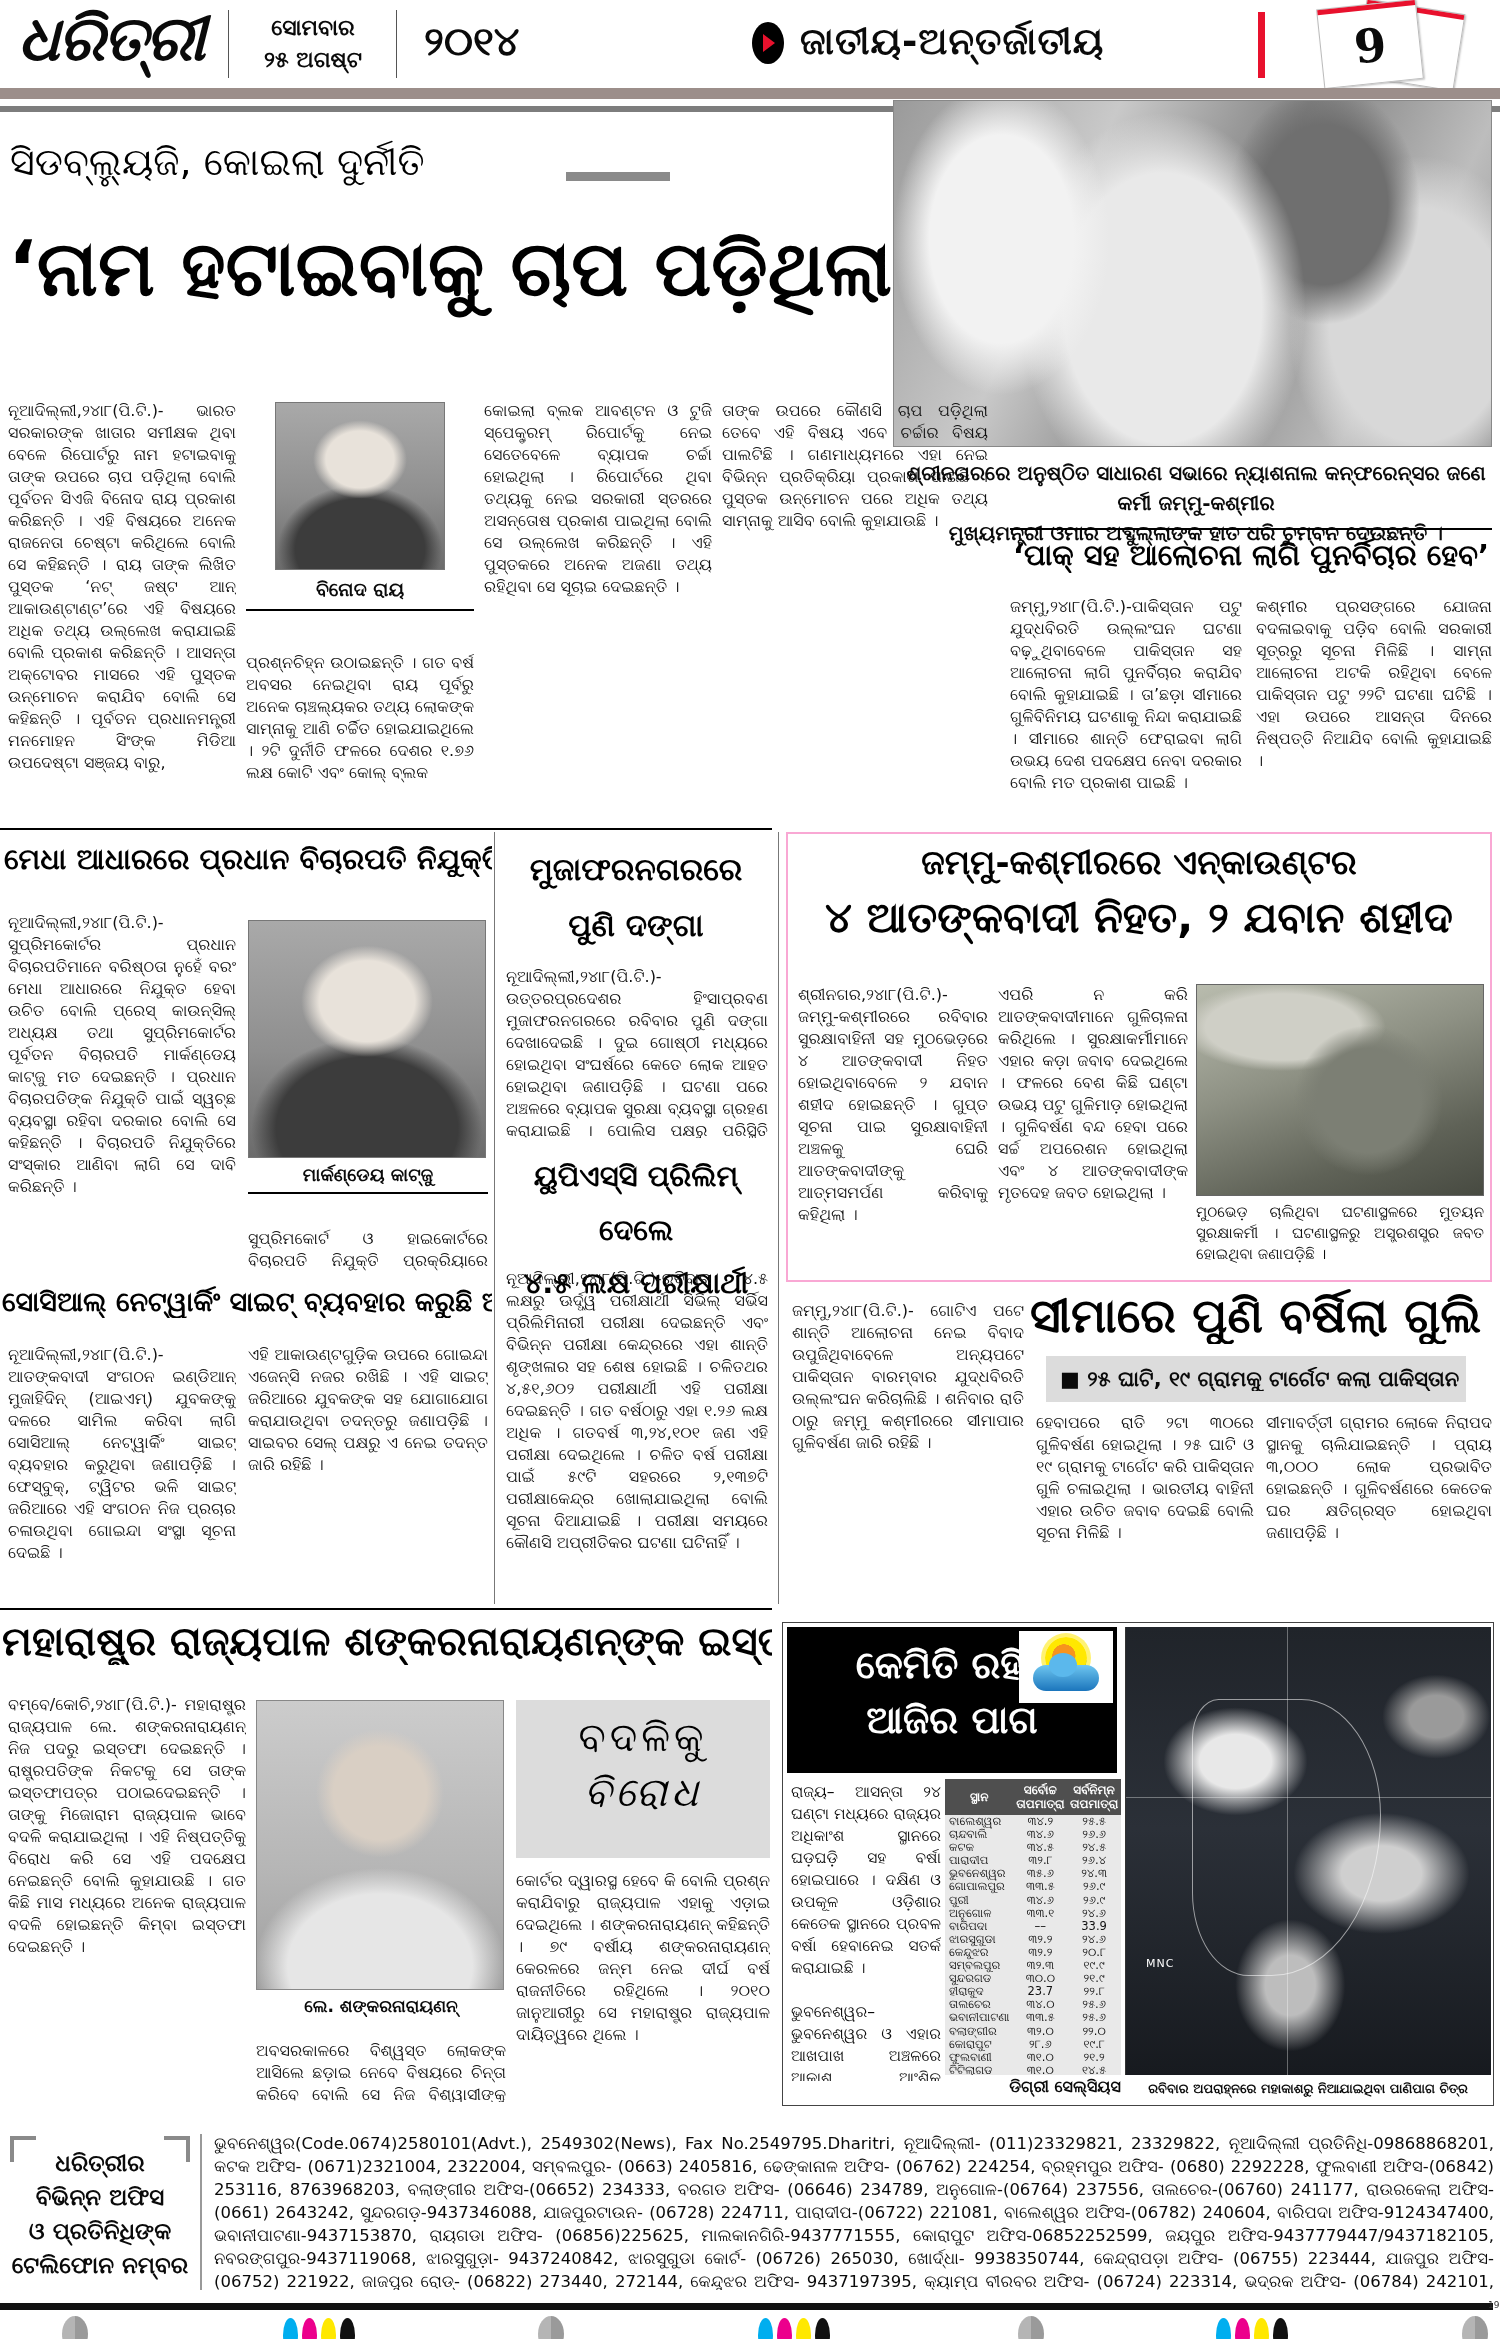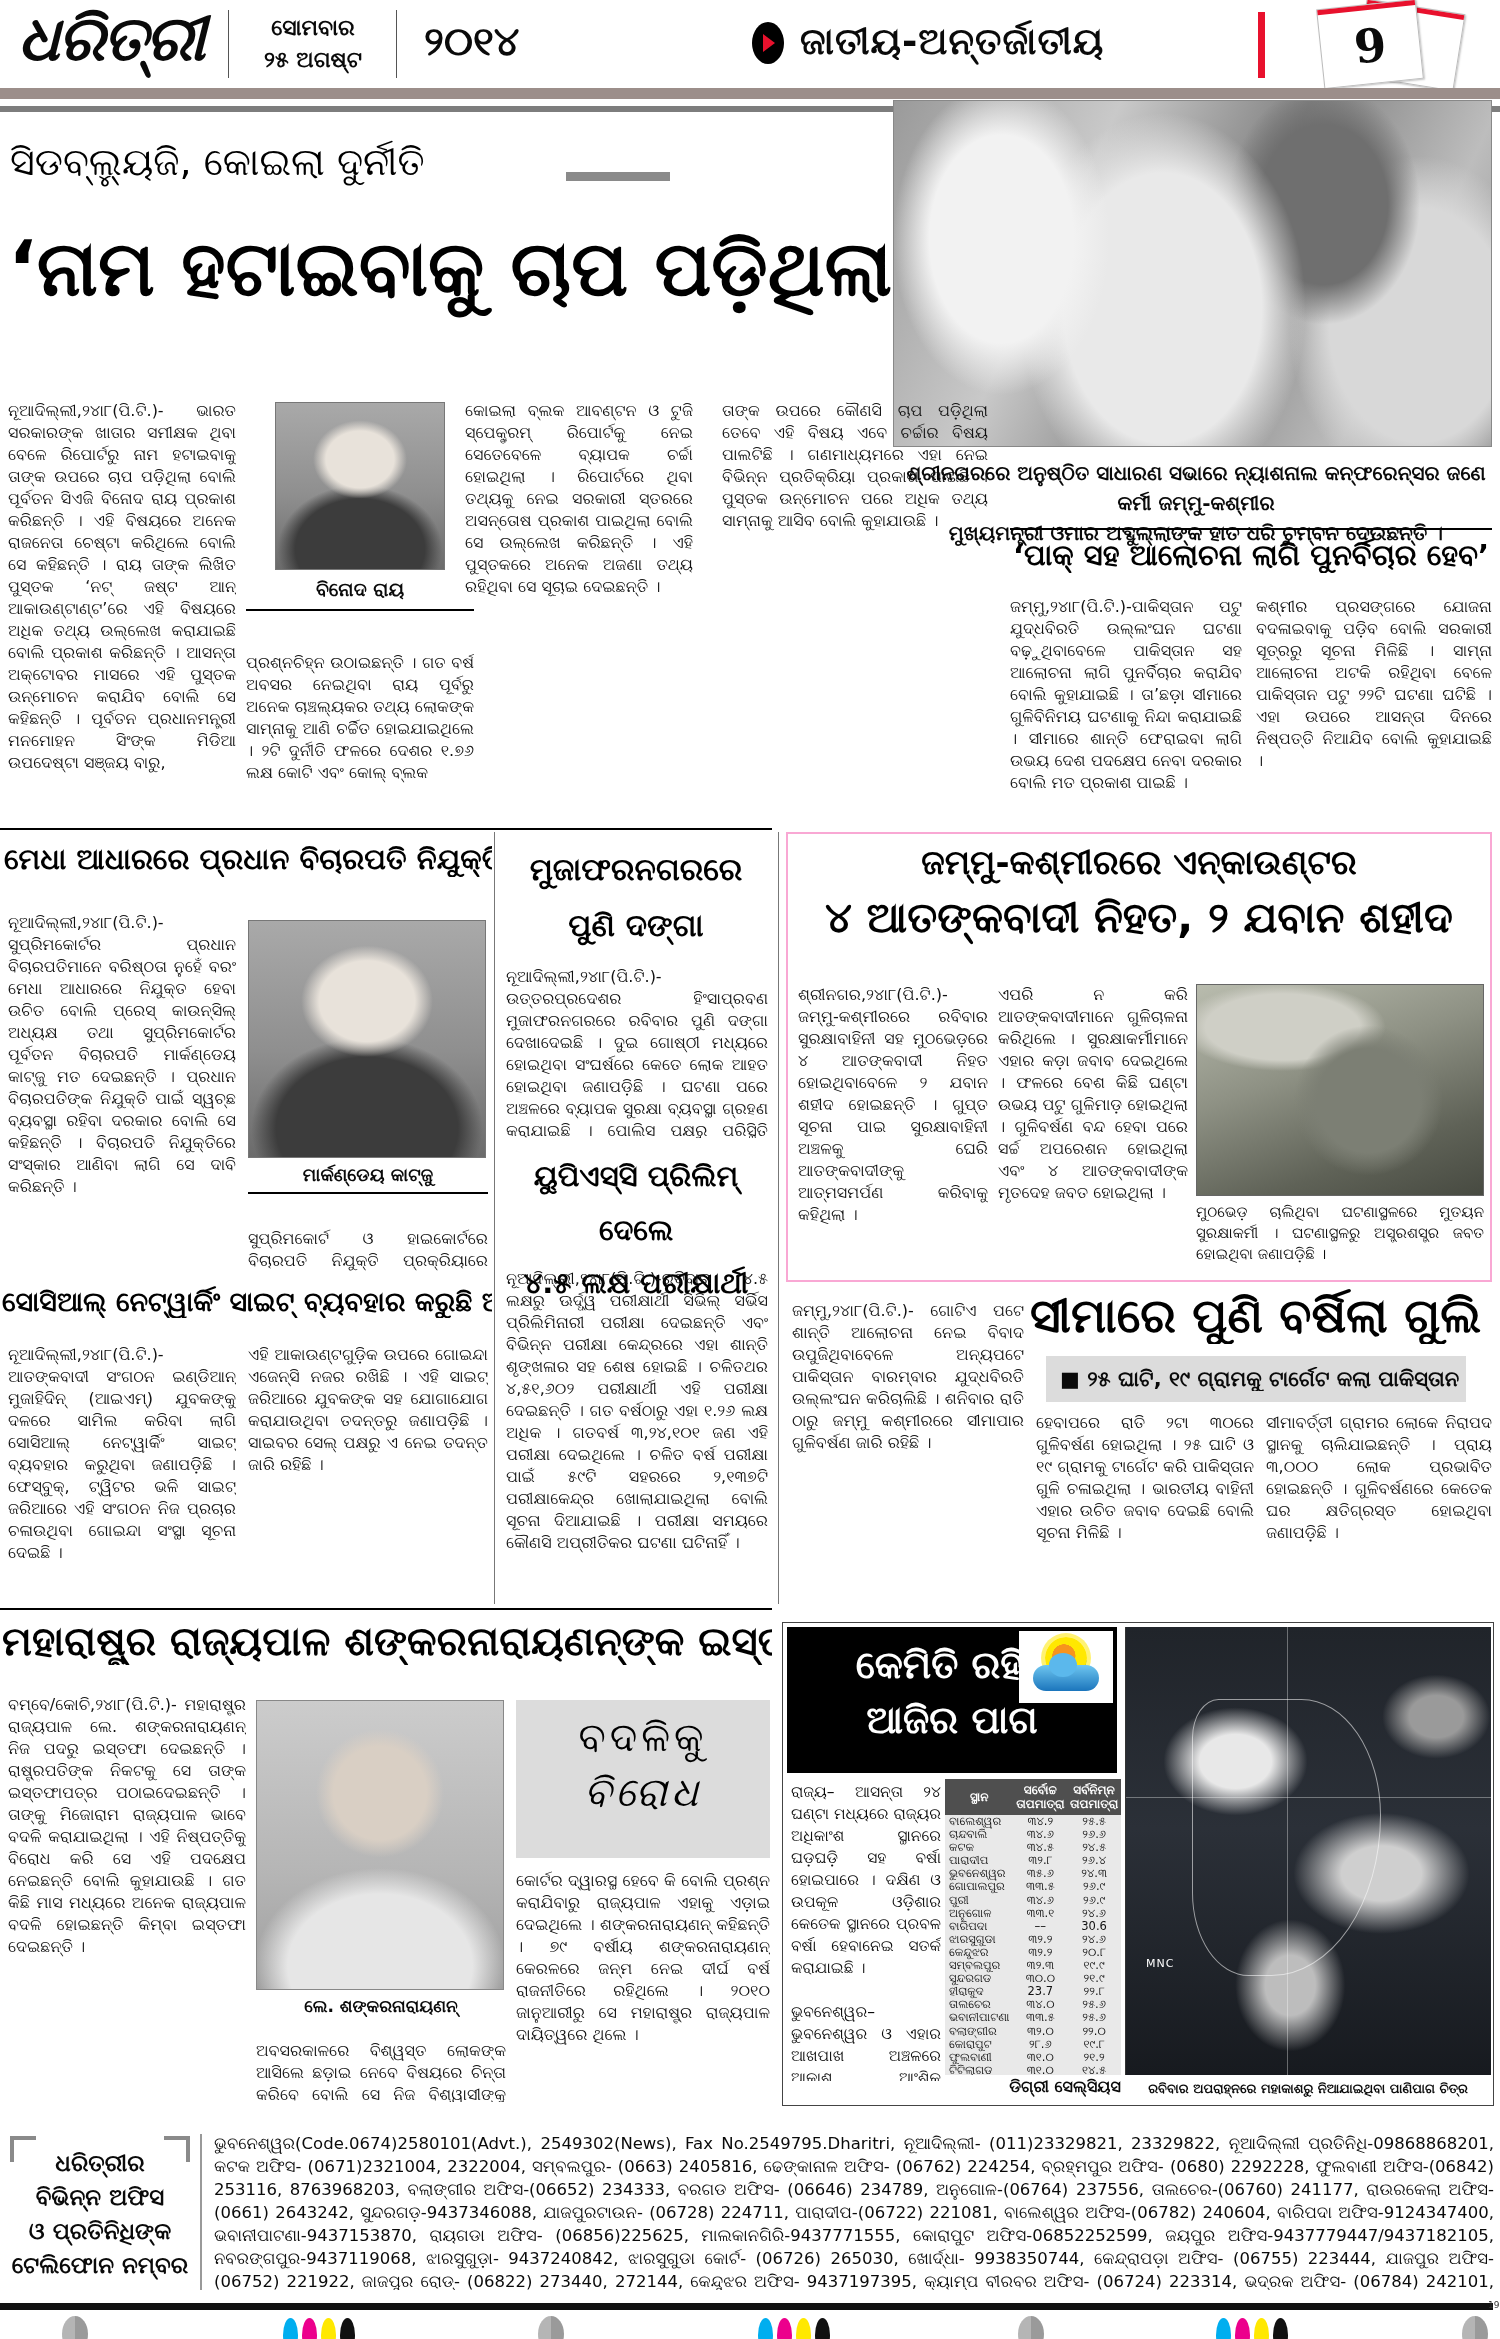--- a/index.html
+++ b/index.html
@@ -108,21 +108,21 @@
     <div>ମୁଖ୍ୟମନ୍ତ୍ରୀ ଓମାର ଅବ୍ଦୁଲ୍ଲାଙ୍କ ହାତ ଧରି ଚୁମ୍ବନ ଦେଉଛନ୍ତି ।</div>
   </div>
 
   <div class="abs body-text" style="left:8px;top:400px;width:228px;height:422px;">ନୂଆଦିଲ୍ଲୀ,୨୪ା୮(ପି.ଟି.)- ଭାରତ ସରକାରଙ୍କ ଖାତାର ସମୀକ୍ଷକ ଥିବା ବେଳେ ରିପୋର୍ଟରୁ ନାମ ହଟାଇବାକୁ ତାଙ୍କ ଉପରେ ଚାପ ପଡ଼ିଥିଲା ବୋଲି ପୂର୍ବତନ ସିଏଜି ବିନୋଦ ରାୟ ପ୍ରକାଶ କରିଛନ୍ତି । ଏହି ବିଷୟରେ ଅନେକ ରାଜନେତା ଚେଷ୍ଟା କରିଥିଲେ ବୋଲି ସେ କହିଛନ୍ତି । ରାୟ ତାଙ୍କ ଲିଖିତ ପୁସ୍ତକ ‘ନଟ୍ ଜଷ୍ଟ ଆନ୍ ଆକାଉଣ୍ଟାଣ୍ଟ’ରେ ଏହି ବିଷୟରେ ଅଧିକ ତଥ୍ୟ ଉଲ୍ଲେଖ କରାଯାଇଛି ବୋଲି ପ୍ରକାଶ କରିଛନ୍ତି । ଆସନ୍ତା ଅକ୍ଟୋବର ମାସରେ ଏହି ପୁସ୍ତକ ଉନ୍ମୋଚନ କରାଯିବ ବୋଲି ସେ କହିଛନ୍ତି । ପୂର୍ବତନ ପ୍ରଧାନମନ୍ତ୍ରୀ ମନମୋହନ ସିଂଙ୍କ ମିଡିଆ ଉପଦେଷ୍ଟା ସଞ୍ଜୟ ବାରୁ,</div>
   <div class="abs" style="left:246px;top:402px;width:228px;height:240px;">
     <div class="bw-photo grad-portrait" style="margin:0 auto;width:170px;height:168px;border:1px solid #777;"></div>
     <div class="caption" style="font-size:19px;margin-top:8px;">ବିନୋଦ ରାୟ</div>
     <div class="hrule" style="width:100%;height:2px;margin-top:8px;"></div>
   </div>
   <div class="abs body-text" style="left:246px;top:652px;width:228px;height:170px;">ପ୍ରଶ୍ନଚିହ୍ନ ଉଠାଇଛନ୍ତି । ଗତ ବର୍ଷ ଅବସର ନେଇଥିବା ରାୟ ପୂର୍ବରୁ ଅନେକ ଚାଞ୍ଚଲ୍ୟକର ତଥ୍ୟ ଲୋକଙ୍କ ସାମ୍ନାକୁ ଆଣି ଚର୍ଚ୍ଚିତ ହୋଇଯାଇଥିଲେ । ୨ଟି ଦୁର୍ନୀତି ଫଳରେ ଦେଶର ୧.୭୬ ଲକ୍ଷ କୋଟି ଏବଂ କୋଲ୍ ବ୍ଲକ</div>
-  <div class="abs body-text" style="left:465px;top:400px;width:228px;height:422px;">କୋଇଲା ବ୍ଲକ ଆବଣ୍ଟନ ଓ ଟୁଜି ସ୍ପେକ୍ଟ୍ରମ୍ ରିପୋର୍ଟକୁ ନେଇ ସେତେବେଳେ ବ୍ୟାପକ ଚର୍ଚ୍ଚା ହୋଇଥିଲା । ରିପୋର୍ଟରେ ଥିବା ତଥ୍ୟକୁ ନେଇ ସରକାରୀ ସ୍ତରରେ ଅସନ୍ତୋଷ ପ୍ରକାଶ ପାଇଥିଲା ବୋଲି ସେ ଉଲ୍ଲେଖ କରିଛନ୍ତି । ଏହି ପୁସ୍ତକରେ ଅନେକ ଅଜଣା ତଥ୍ୟ ରହିଥିବା ସେ ସୂଚାଇ ଦେଇଛନ୍ତି ।</div>
+  <div class="abs body-text" style="left:484px;top:400px;width:228px;height:422px;">କୋଇଲା ବ୍ଲକ ଆବଣ୍ଟନ ଓ ଟୁଜି ସ୍ପେକ୍ଟ୍ରମ୍ ରିପୋର୍ଟକୁ ନେଇ ସେତେବେଳେ ବ୍ୟାପକ ଚର୍ଚ୍ଚା ହୋଇଥିଲା । ରିପୋର୍ଟରେ ଥିବା ତଥ୍ୟକୁ ନେଇ ସରକାରୀ ସ୍ତରରେ ଅସନ୍ତୋଷ ପ୍ରକାଶ ପାଇଥିଲା ବୋଲି ସେ ଉଲ୍ଲେଖ କରିଛନ୍ତି । ଏହି ପୁସ୍ତକରେ ଅନେକ ଅଜଣା ତଥ୍ୟ ରହିଥିବା ସେ ସୂଚାଇ ଦେଇଛନ୍ତି ।</div>
   <div class="abs body-text" style="left:722px;top:400px;width:266px;height:422px;">ତାଙ୍କ ଉପରେ କୌଣସି ଚାପ ପଡ଼ିଥିଲା ତେବେ ଏହି ବିଷୟ ଏବେ ଚର୍ଚ୍ଚାର ବିଷୟ ପାଲଟିଛି । ଗଣମାଧ୍ୟମରେ ଏହା ନେଇ ବିଭିନ୍ନ ପ୍ରତିକ୍ରିୟା ପ୍ରକାଶ ପାଇଛି । ପୁସ୍ତକ ଉନ୍ମୋଚନ ପରେ ଅଧିକ ତଥ୍ୟ ସାମ୍ନାକୁ ଆସିବ ବୋଲି କୁହାଯାଉଛି ।</div>
 
   <div class="abs hrule" style="left:1010px;top:528px;width:482px;height:2px;"></div>
   <div class="abs headline" style="left:1006px;top:538px;width:490px;font-size:29px;white-space:nowrap;overflow:hidden;text-align:center;">‘ପାକ୍ ସହ ଆଲୋଚନା ଲାଗି ପୁନର୍ବିଚାର ହେବ’</div>
   <div class="abs body-text" style="left:1010px;top:596px;width:232px;height:226px;">ଜମ୍ମୁ,୨୪ା୮(ପି.ଟି.)-ପାକିସ୍ତାନ ପଟୁ ଯୁଦ୍ଧବିରତି ଉଲ୍ଲଂଘନ ଘଟଣା ବଢ଼ୁଥିବାବେଳେ ପାକିସ୍ତାନ ସହ ଆଲୋଚନା ଲାଗି ପୁନର୍ବିଚାର କରାଯିବ ବୋଲି କୁହାଯାଇଛି । ତା’ଛଡ଼ା ସୀମାରେ ଗୁଳିବିନିମୟ ଘଟଣାକୁ ନିନ୍ଦା କରାଯାଇଛି । ସୀମାରେ ଶାନ୍ତି ଫେରାଇବା ଲାଗି ଉଭୟ ଦେଶ ପଦକ୍ଷେପ ନେବା ଦରକାର ବୋଲି ମତ ପ୍ରକାଶ ପାଇଛି ।</div>
   <div class="abs body-text" style="left:1256px;top:596px;width:236px;height:226px;">କଶ୍ମୀର ପ୍ରସଙ୍ଗରେ ଯୋଜନା ବଦଳାଇବାକୁ ପଡ଼ିବ ବୋଲି ସରକାରୀ ସୂତ୍ରରୁ ସୂଚନା ମିଳିଛି । ସାମ୍ନା ଆଲୋଚନା ଅଟକି ରହିଥିବା ବେଳେ ପାକିସ୍ତାନ ପଟୁ ୨୨ଟି ଘଟଣା ଘଟିଛି । ଏହା ଉପରେ ଆସନ୍ତା ଦିନରେ ନିଷ୍ପତ୍ତି ନିଆଯିବ ବୋଲି କୁହାଯାଇଛି ।</div>
 
   <div class="abs hrule" style="left:0;top:828px;width:772px;height:2px;"></div>
   <div class="abs vrule" style="left:494px;top:832px;width:1px;height:772px;background:#777;"></div>
   <div class="abs vrule" style="left:778px;top:832px;width:1px;height:772px;background:#777;"></div>
@@ -246,21 +246,21 @@
               <td class="num">୨୬.୯</td>
             </tr>
             <tr>
               <td>ଅନୁଗୋଳ</td>
               <td class="num">୩୩.୧</td>
               <td class="num">୨୪.୬</td>
             </tr>
             <tr>
               <td>ବାରିପଦା</td>
               <td class="num">––</td>
-              <td class="num">30.6</td>
+              <td class="num">33.9</td>
             </tr>
             <tr>
               <td>ଝାରସୁଗୁଡା</td>
               <td class="num">୩୨.୨</td>
               <td class="num">୨୪.୬</td>
             </tr>
             <tr>
               <td>କେନ୍ଦୁଝର</td>
               <td class="num">୩୨.୨</td>
               <td class="num">୨୦.୮</td>

